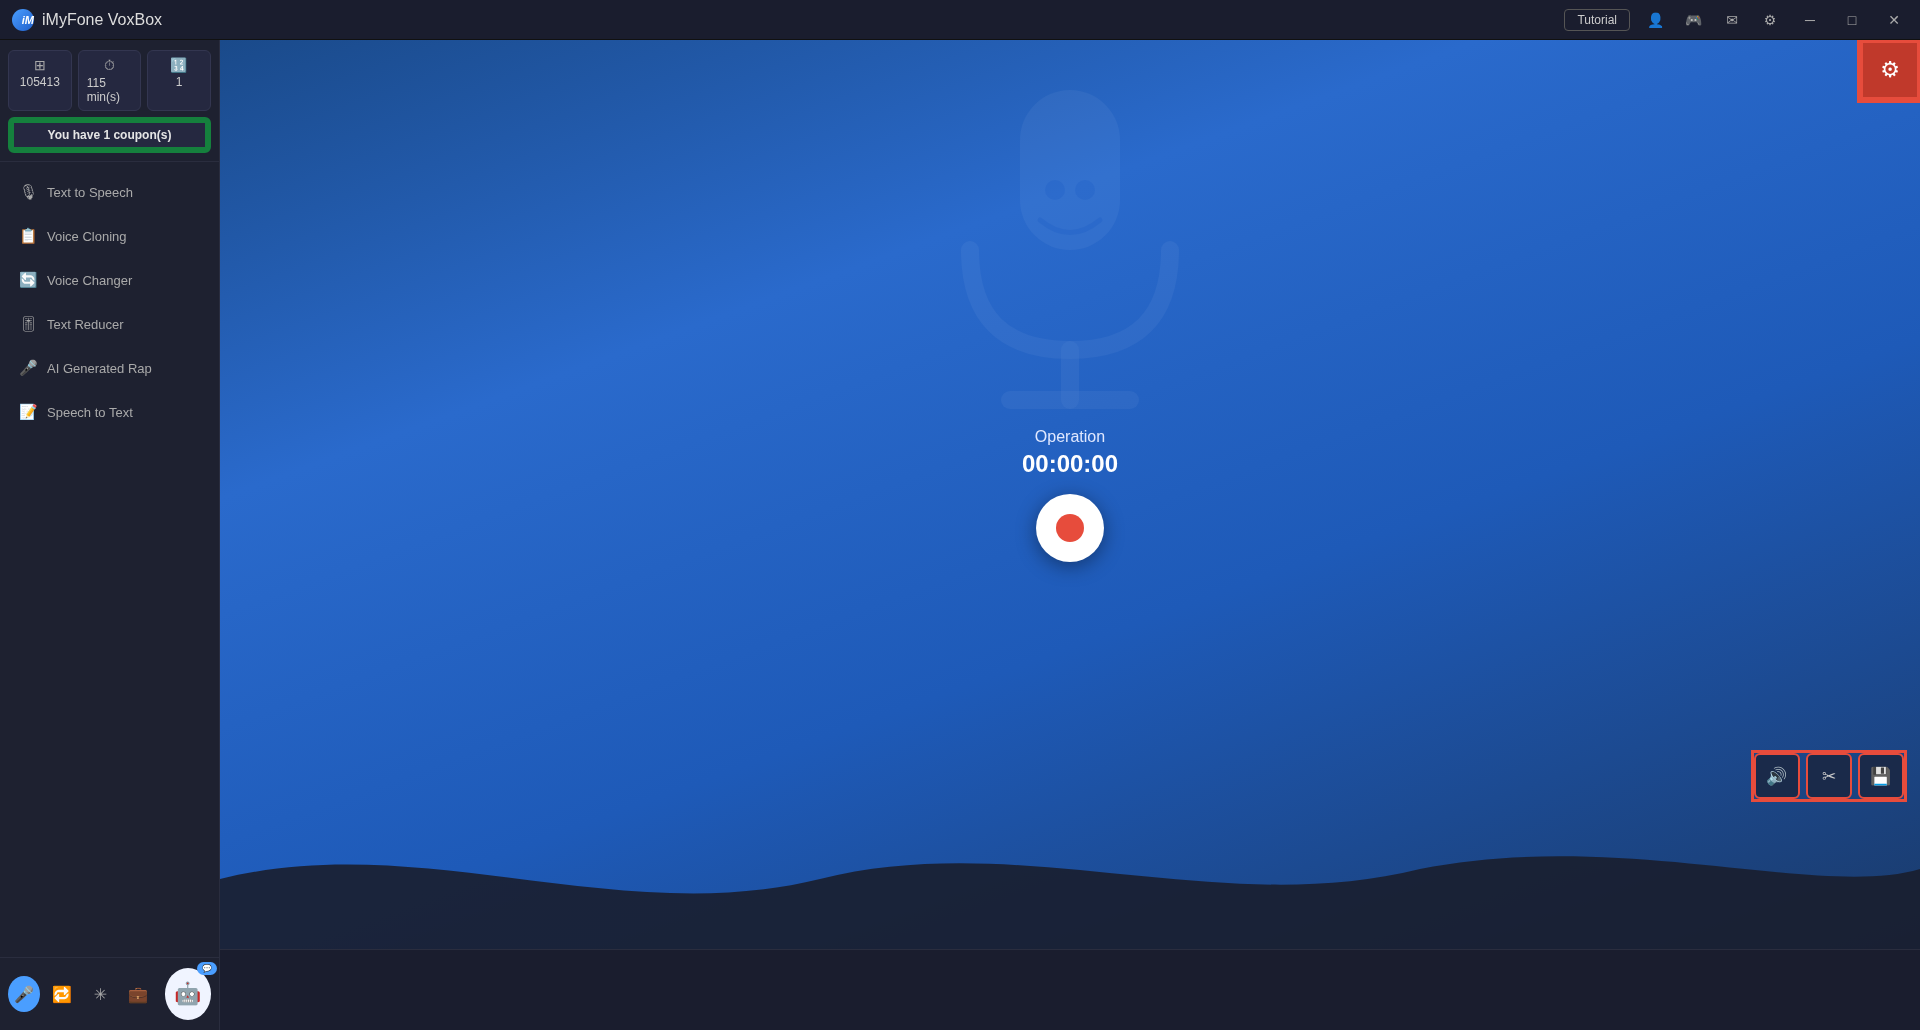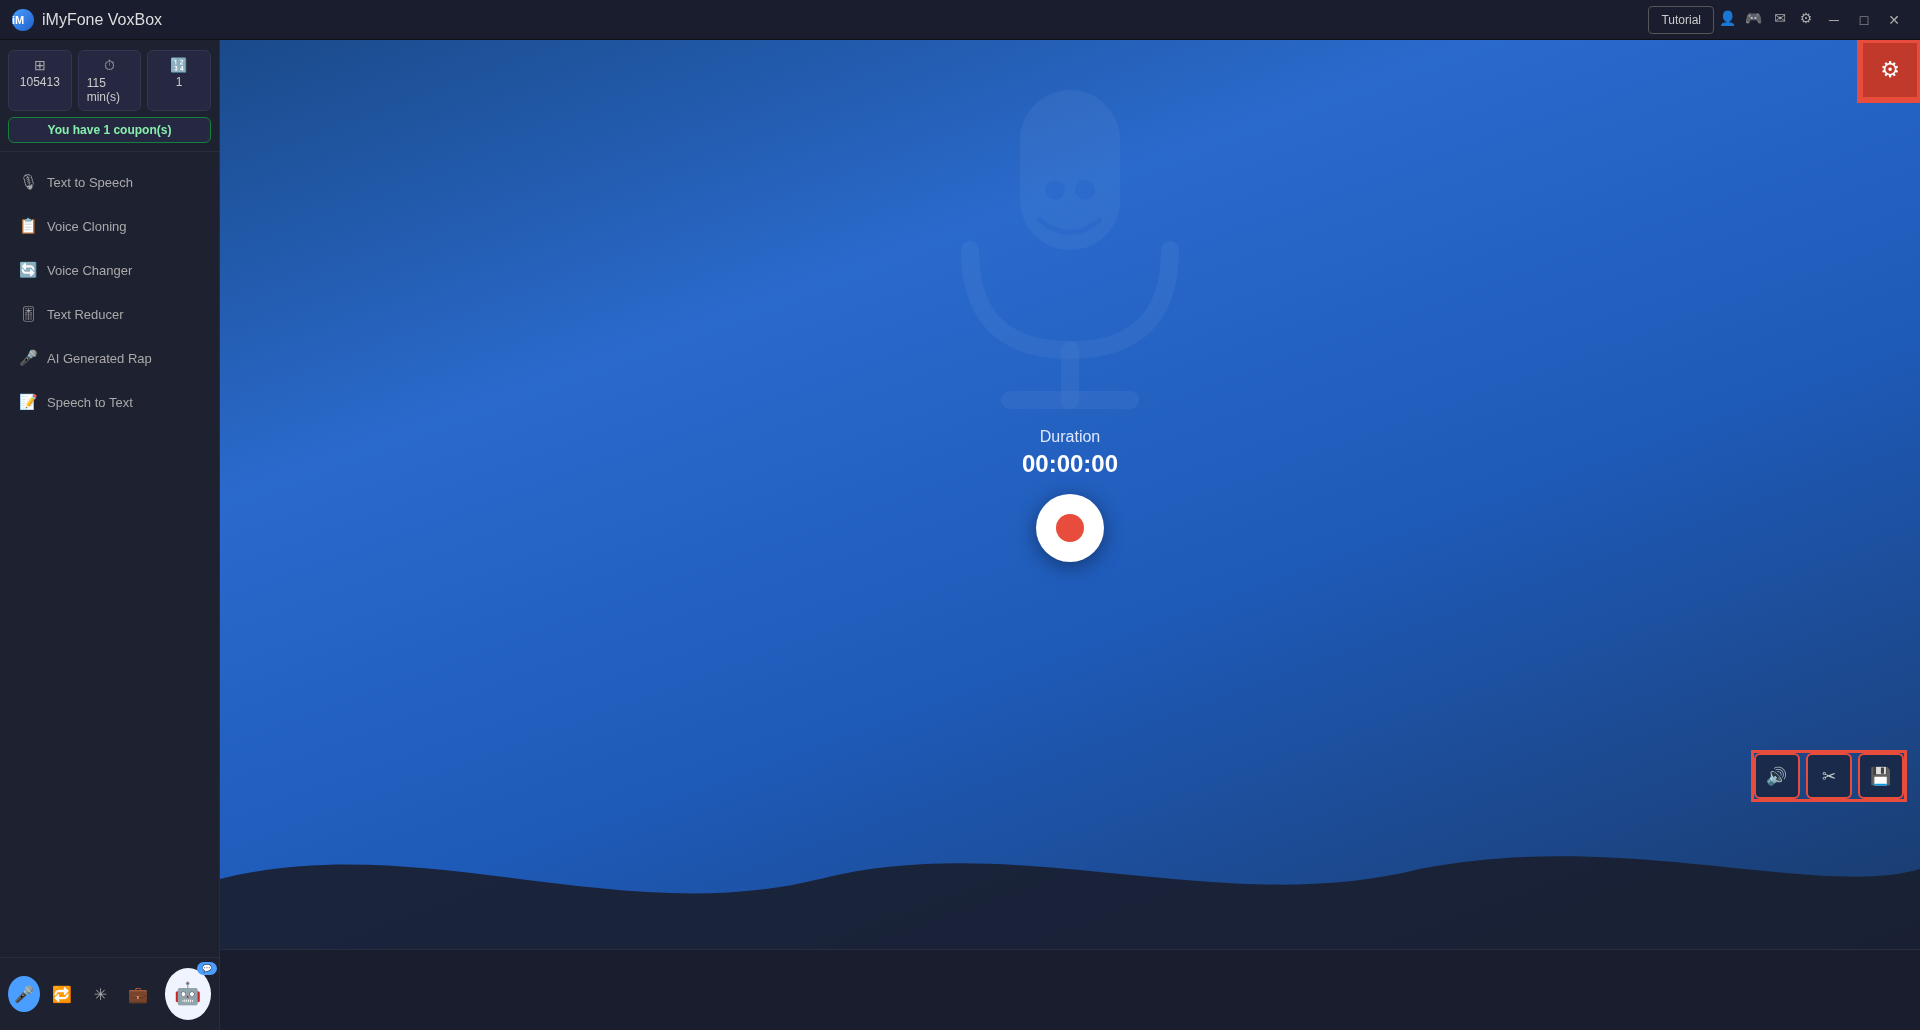--- a/index.html
+++ b/index.html
@@ -13,28 +13,28 @@
       align-items: center;
       padding: 0 12px;
       border-bottom: 1px solid #111;
       user-select: none;
     }
     .titlebar-logo {
       width: 22px; height: 22px;
       background: linear-gradient(135deg, #4a9eff, #2060cc);
       border-radius: 50%;
       margin-right: 8px;
-      display: flex; align-items: center; justify-content: flex-start;
-      font-size: 11px; color: white; font-weight: bold;
+      display: flex; align-items: center; justify-content: flex-end;
+      font-size: 11px; color: white; font-weight: bold; font-style: italic;
     }
     .titlebar-title {
       font-size: 16px; color: #ddd; flex: 1;
     }
     .titlebar-actions {
-      display: flex; gap: 2px;
+      display: flex; align-items: center; gap: 14px;
     }
     .tutorial-btn {
       background: transparent;
       border: 1px solid #555;
       color: #ccc;
       padding: 3px 12px;
       border-radius: 4px;
       font-size: 12px;
       cursor: pointer;
     }
@@ -86,26 +86,26 @@
       flex: 1;
     }
     .stat-icon {
       font-size: 14px; color: #aaa; margin-bottom: 2px;
     }
     .stat-value {
       font-size: 12px; color: #ccc;
     }
     .coupon-bar {
       background: #252840;
-      border: 1px solid #15803d;
+      border: 6px solid #15803d;
       border-radius: 6px;
       text-align: center;
       padding: 5px;
       font-size: 12px;
-      color: #86efac;
+      color: #e5e5e5;
       font-weight: 600;
     }
 
     .nav-items {
       flex: 1;
       padding: 8px 0;
     }
     .nav-item {
       display: flex;
       align-items: center;
@@ -394,21 +394,21 @@
 
       <svg class="wave-bottom" viewBox="0 0 1700 140" preserveAspectRatio="none">
         <path d="M0,70 C200,20 400,120 600,70 C800,20 1000,110 1200,60 C1400,20 1600,90 1700,60 L1700,140 L0,140 Z" fill="#1a1e2e" opacity="0.9"></path>
       </svg>
 
       <div class="settings-overlay-btn highlight-box">
         <span>⚙</span>
       </div>
 
       <div class="recording-status">
-        <div class="preparing-text">Duration</div>
+        <div class="preparing-text">Operation</div>
         <div class="timer-text">00:00:00</div>
       </div>
 
       <div class="record-btn-container">
         <div class="record-btn">
           <div class="record-dot"></div>
         </div>
       </div>
 
       <div class="recording-toolbar highlight-box">

